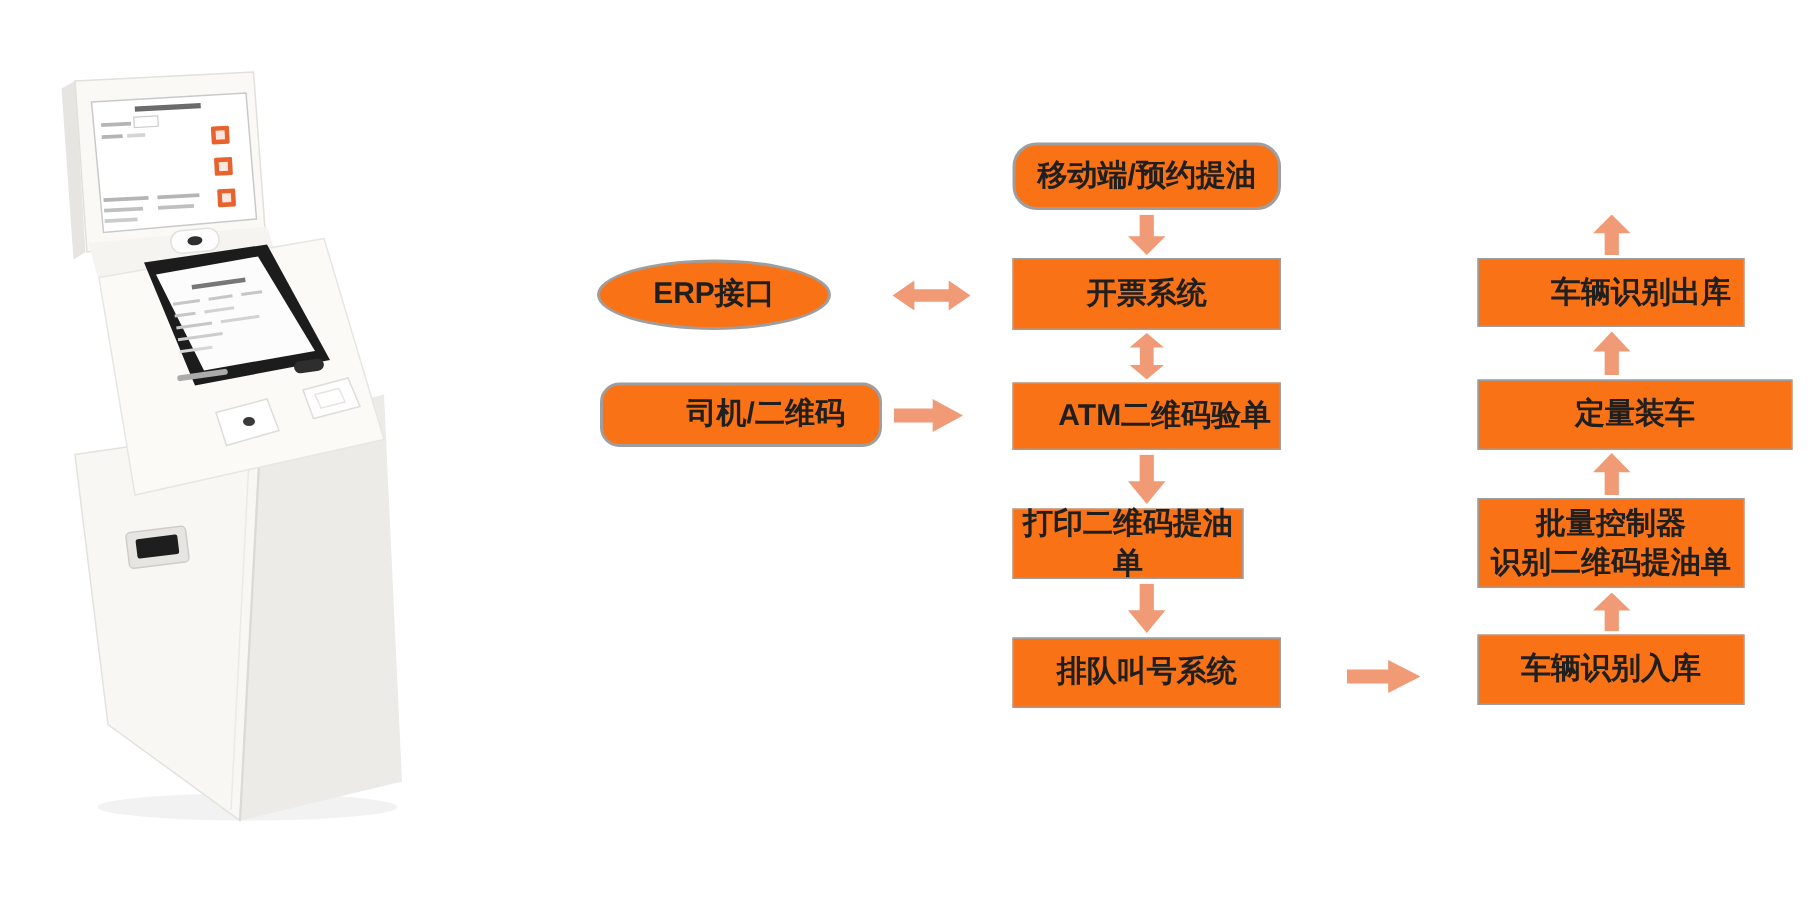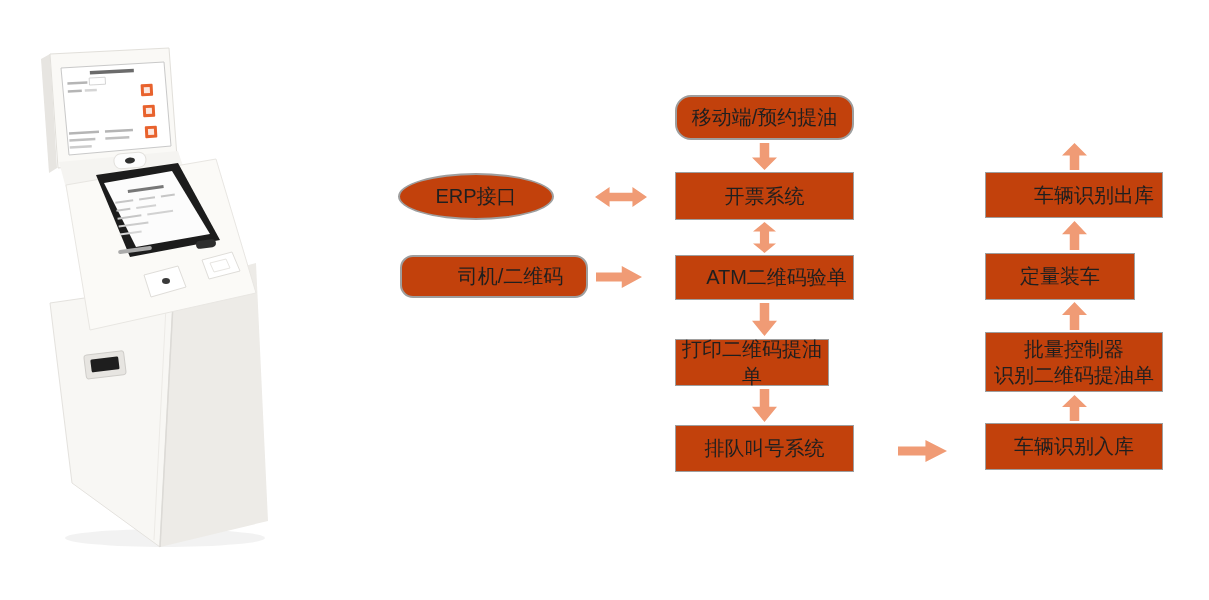--- a/index.html
+++ b/index.html
@@ -3,25 +3,25 @@
 <meta charset="utf-8">
 <style>
   html,body{margin:0;padding:0;background:#ffffff;}
   .canvas{
     position:relative;width:1209px;height:600px;background:#ffffff;overflow:hidden;
     font-family:"Liberation Sans","DejaVu Sans",sans-serif;
   }
   
   .node{
     position:absolute;
-    background:#c2410c;
+    background:#f97316;
     border:1.5px solid #9E9E9E;
     color:#1F1F1F;
     display:flex;align-items:center;justify-content:center;
-    font-size:20px;font-weight:normal;text-align:center;
+    font-size:20px;font-weight:bold;text-align:center;
     line-height:1.32;white-space:pre-line;
     box-sizing:border-box;
   }
   .node.rounded{border-radius:16px;border-width:2px;}
   .node.ellipse{border-radius:50%;border-width:2px;}
   
   .arrow{position:absolute;background:#F09B75;}
   .arrow-down{clip-path:polygon(31% 0,69% 0,69% 54%,100% 54%,50% 100%,0 54%,31% 54%);}
   .arrow-up{clip-path:polygon(50% 0,100% 46%,69% 46%,69% 100%,31% 100%,31% 46%,0 46%);}
   .arrow-vdouble{clip-path:polygon(50% 0,100% 31%,70% 31%,70% 69%,100% 69%,50% 100%,0 69%,30% 69%,30% 31%,0 31%);}
@@ -120,21 +120,21 @@
   <div class="node ellipse" style="left:398px;top:173px;width:156px;height:47px;">ERP接口</div>
   <div class="node rounded" style="left:400px;top:255px;width:188px;height:43px;border-radius:13px;padding-left:33px;">司机/二维码</div>
 
   <div class="node rounded" style="left:675px;top:95px;width:179px;height:45px;">移动端/预约提油</div>
   <div class="node" style="left:675px;top:172px;width:179px;height:48px;">开票系统</div>
   <div class="node" style="left:675px;top:255px;width:179px;height:45px;padding-left:24px;">ATM二维码验单</div>
   <div class="node" style="left:675px;top:339px;width:154px;height:47px;">打印二维码提油单</div>
   <div class="node" style="left:675px;top:425px;width:179px;height:47px;">排队叫号系统</div>
 
   <div class="node" style="left:985px;top:172px;width:178px;height:46px;padding-left:40px;">车辆识别出库</div>
-  <div class="node" style="left:985px;top:253px;width:150px;height:47px;">定量装车</div>
+  <div class="node" style="left:985px;top:253px;width:210px;height:47px;">定量装车</div>
   <div class="node" style="left:985px;top:332px;width:178px;height:60px;">批量控制器
 识别二维码提油单</div>
   <div class="node" style="left:985px;top:423px;width:178px;height:47px;">车辆识别入库</div>
 
   <div class="arrow arrow-hdouble" style="left:595px;top:187px;width:52px;height:20px;"></div>
   <div class="arrow arrow-right" style="left:596px;top:266px;width:46px;height:22px;"></div>
 
   <div class="arrow arrow-down" style="left:752px;top:143px;width:25px;height:27px;"></div>
   <div class="arrow arrow-vdouble" style="left:753px;top:222px;width:23px;height:31px;"></div>
   <div class="arrow arrow-down" style="left:752px;top:303px;width:25px;height:33px;"></div>

